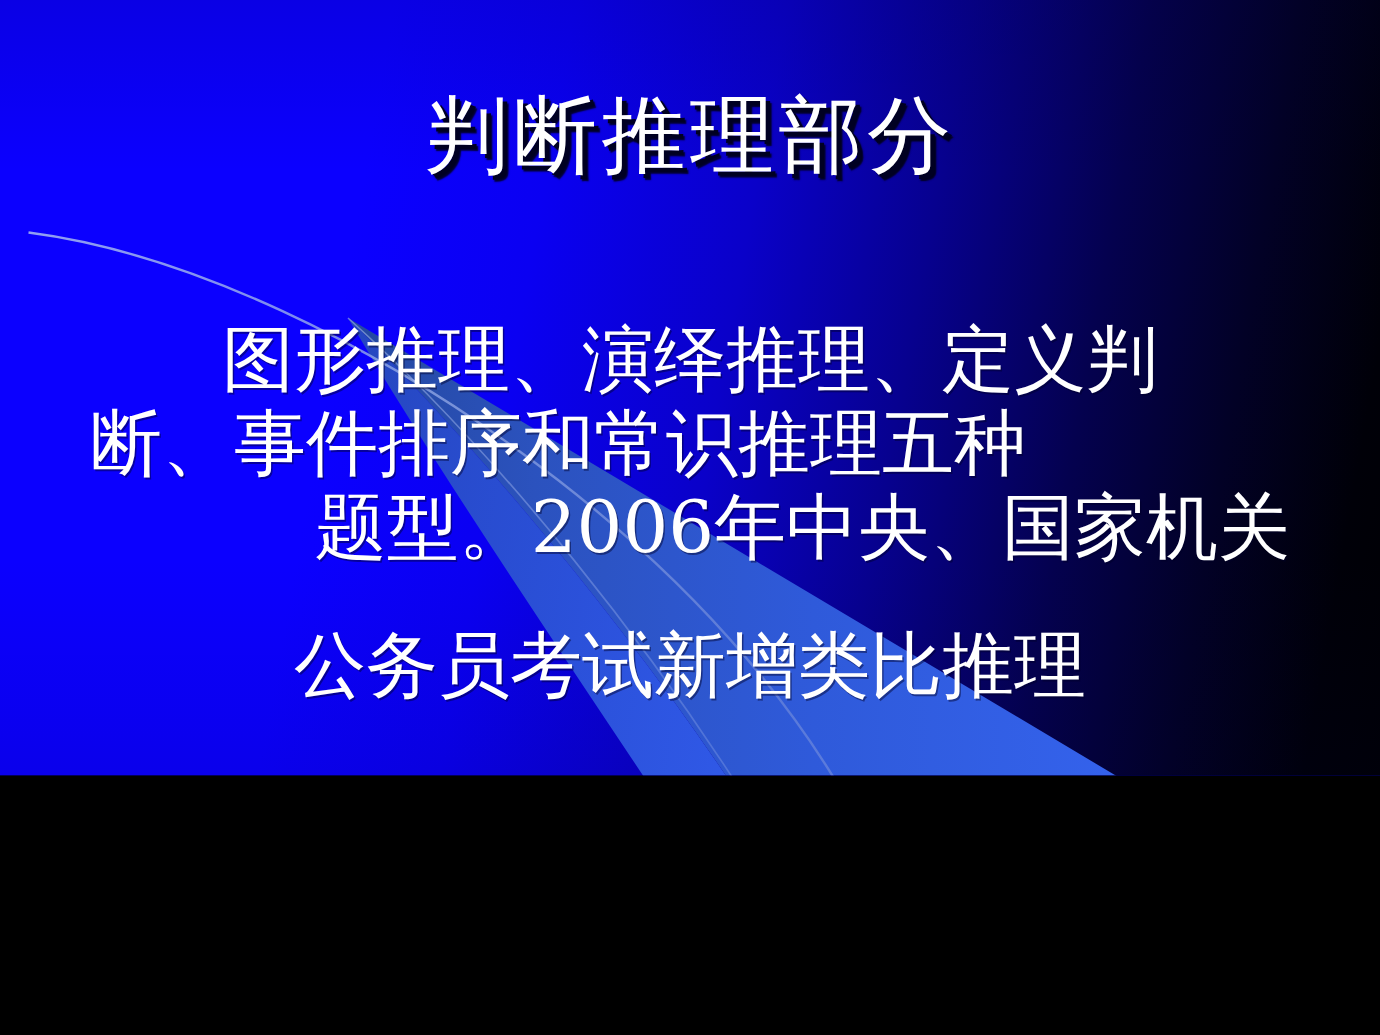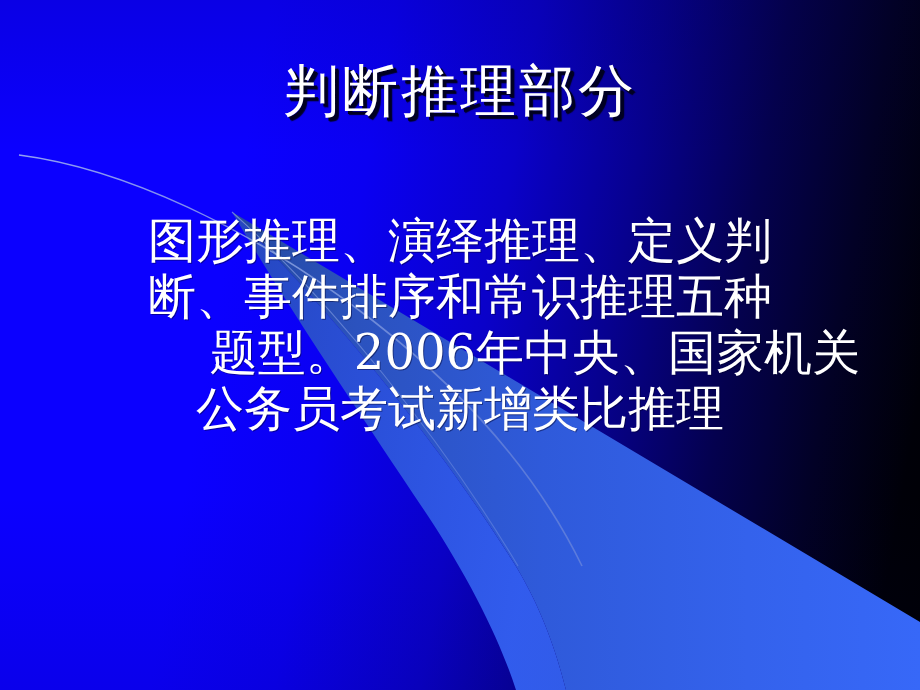--- a/index.html
+++ b/index.html
@@ -4,21 +4,21 @@
 <title>Slide</title>
 <style>
   html, body {
     margin: 0;
     padding: 0;
     background: #000;
   }
   #slide {
     position: relative;
     width: 920px;
-    height: 690px;
+    height: 517px;
     overflow: hidden;
     font-family: "Liberation Serif", "DejaVu Serif", serif;
     background: #0000ff;
   }
 
   
   .bg-base {
     position: absolute;
     inset: 0;
     background: linear-gradient(100deg,
@@ -83,23 +83,23 @@
   .body-line {
     color: #ffffff;
     font-size: 48px;
     line-height: 56px;
     letter-spacing: 0px;
     font-family: "DejaVu Serif", "Liberation Serif", serif;
     white-space: nowrap;
     text-shadow: 1px 1px 0 rgba(0,0,40,0.45);
   }
   .body-line.l1 { }
-  .body-line.l2 { text-align: center; }
+  .body-line.l2 { text-align: left; }
   .body-line.l3 { text-align: right; }
-  .body-line.l4 { text-align: center; }
+  .body-line.l4 { text-align: center; margin-top: 36px; }
 </style>
 </head>
 <body>
 
 <div id="slide">
 
   <div class="bg-base"></div>
   <div class="bg-vert"></div>
 
   <svg class="deco" viewBox="0 0 920 690" preserveAspectRatio="none">

